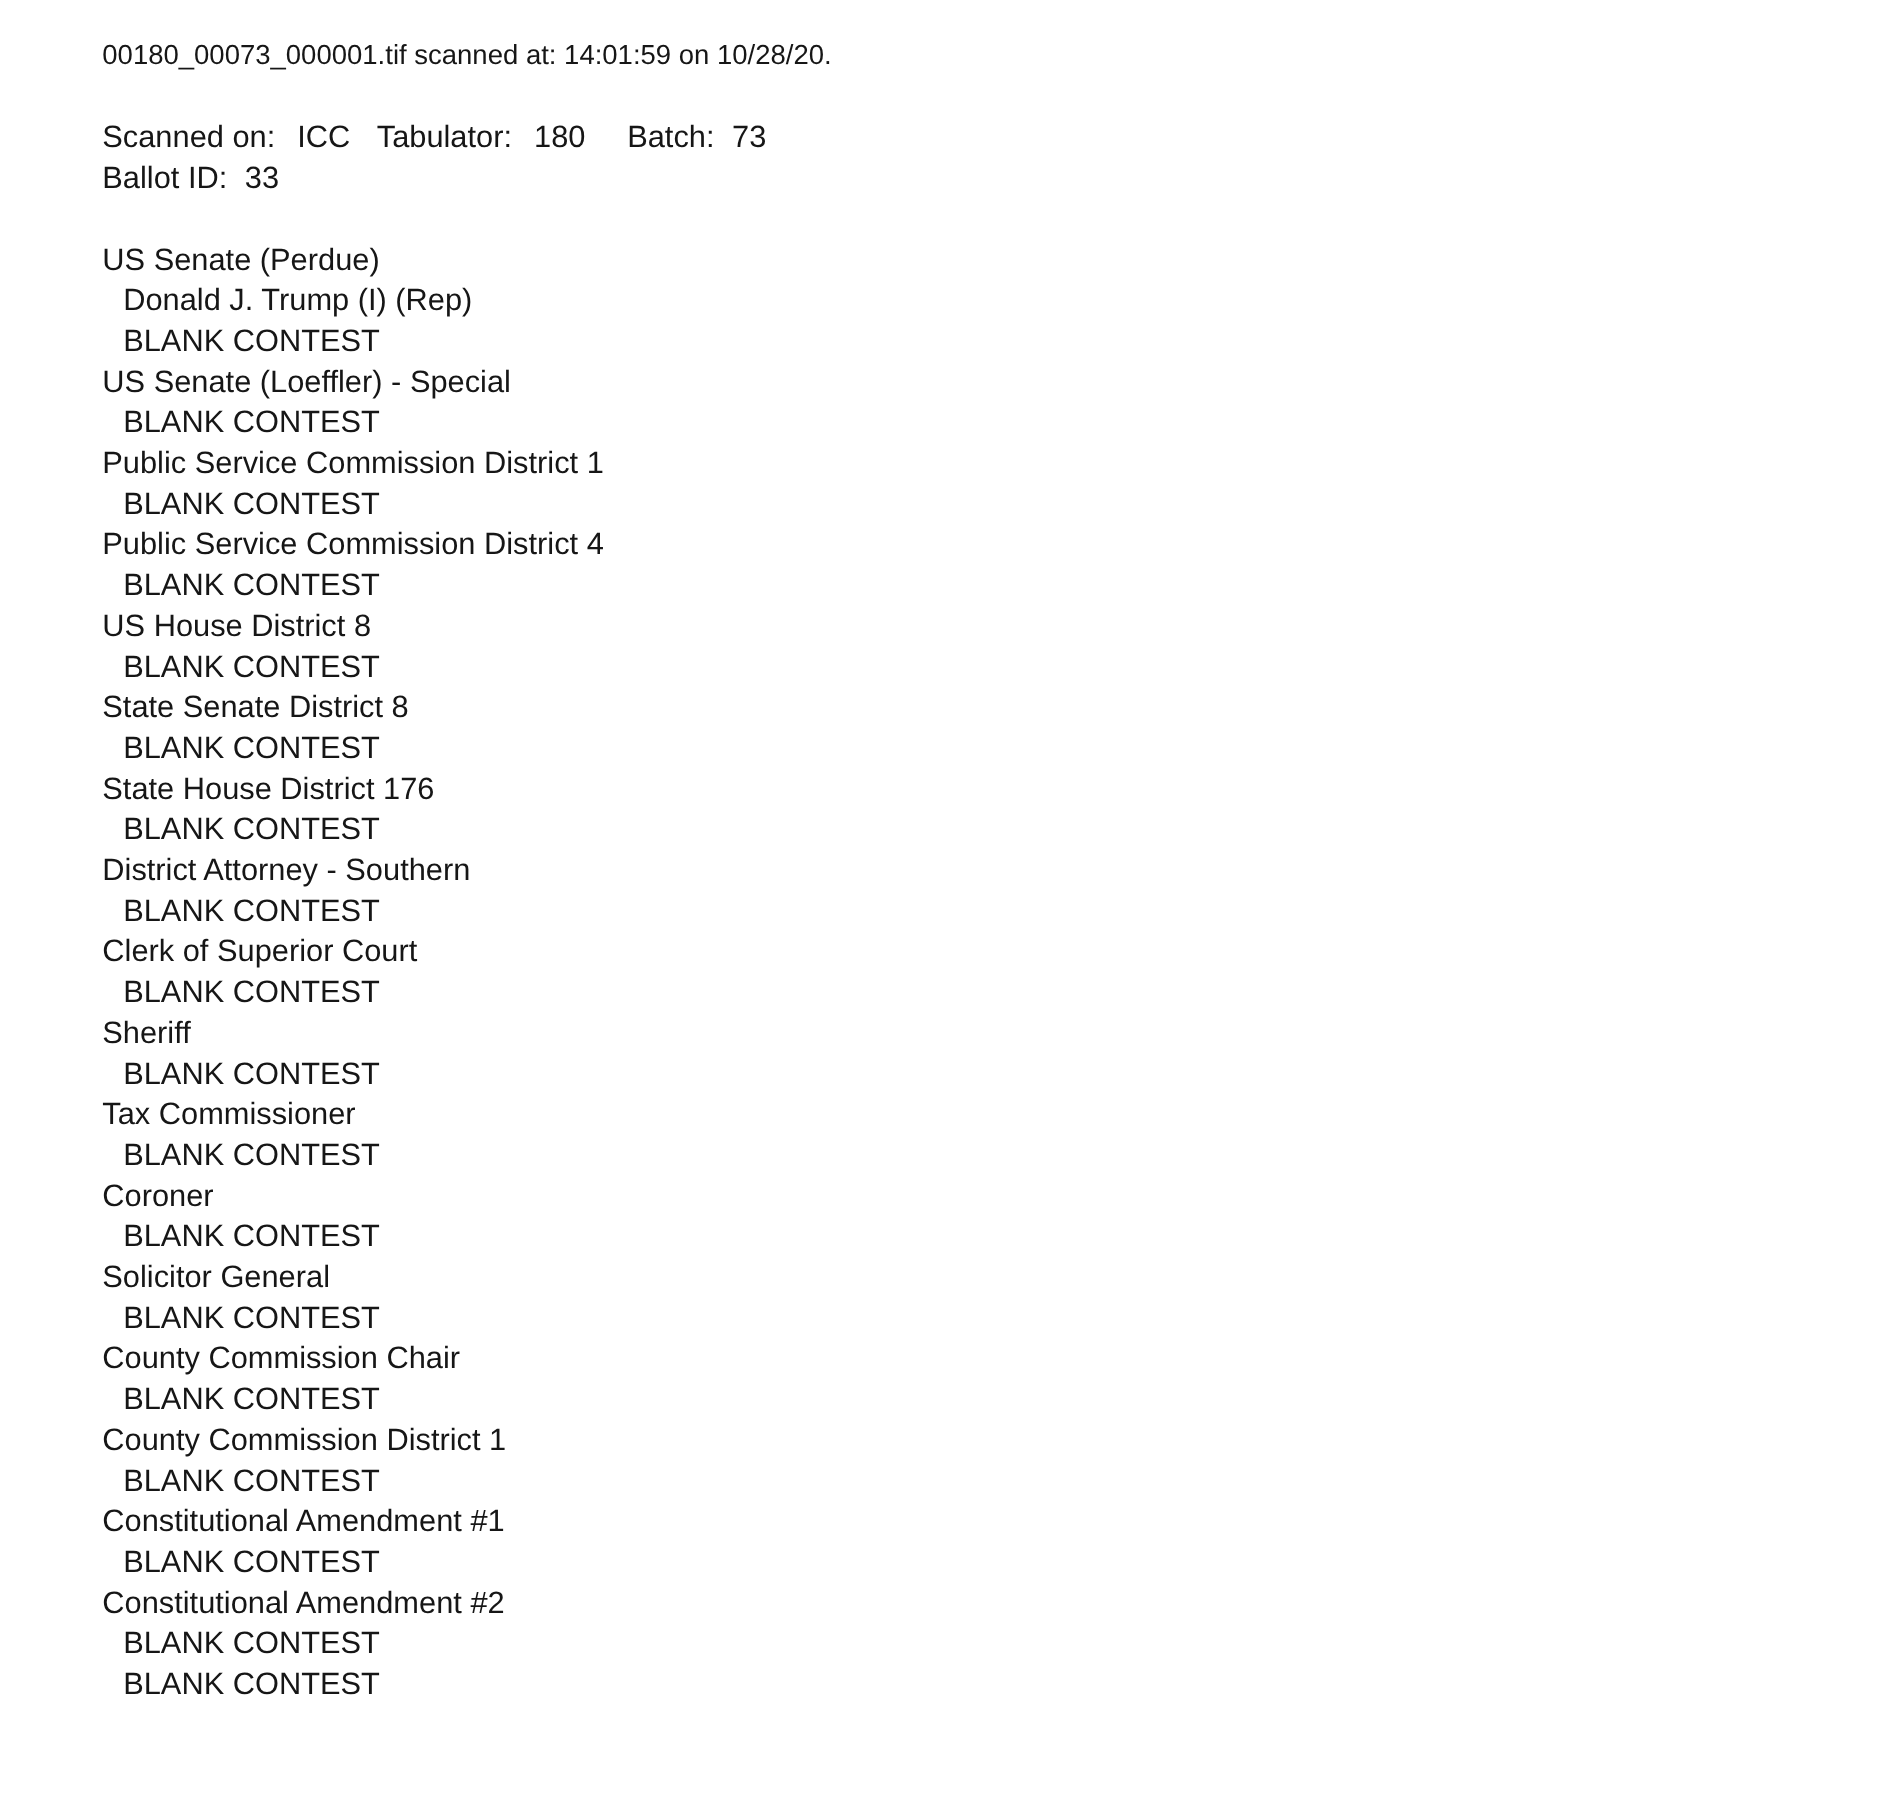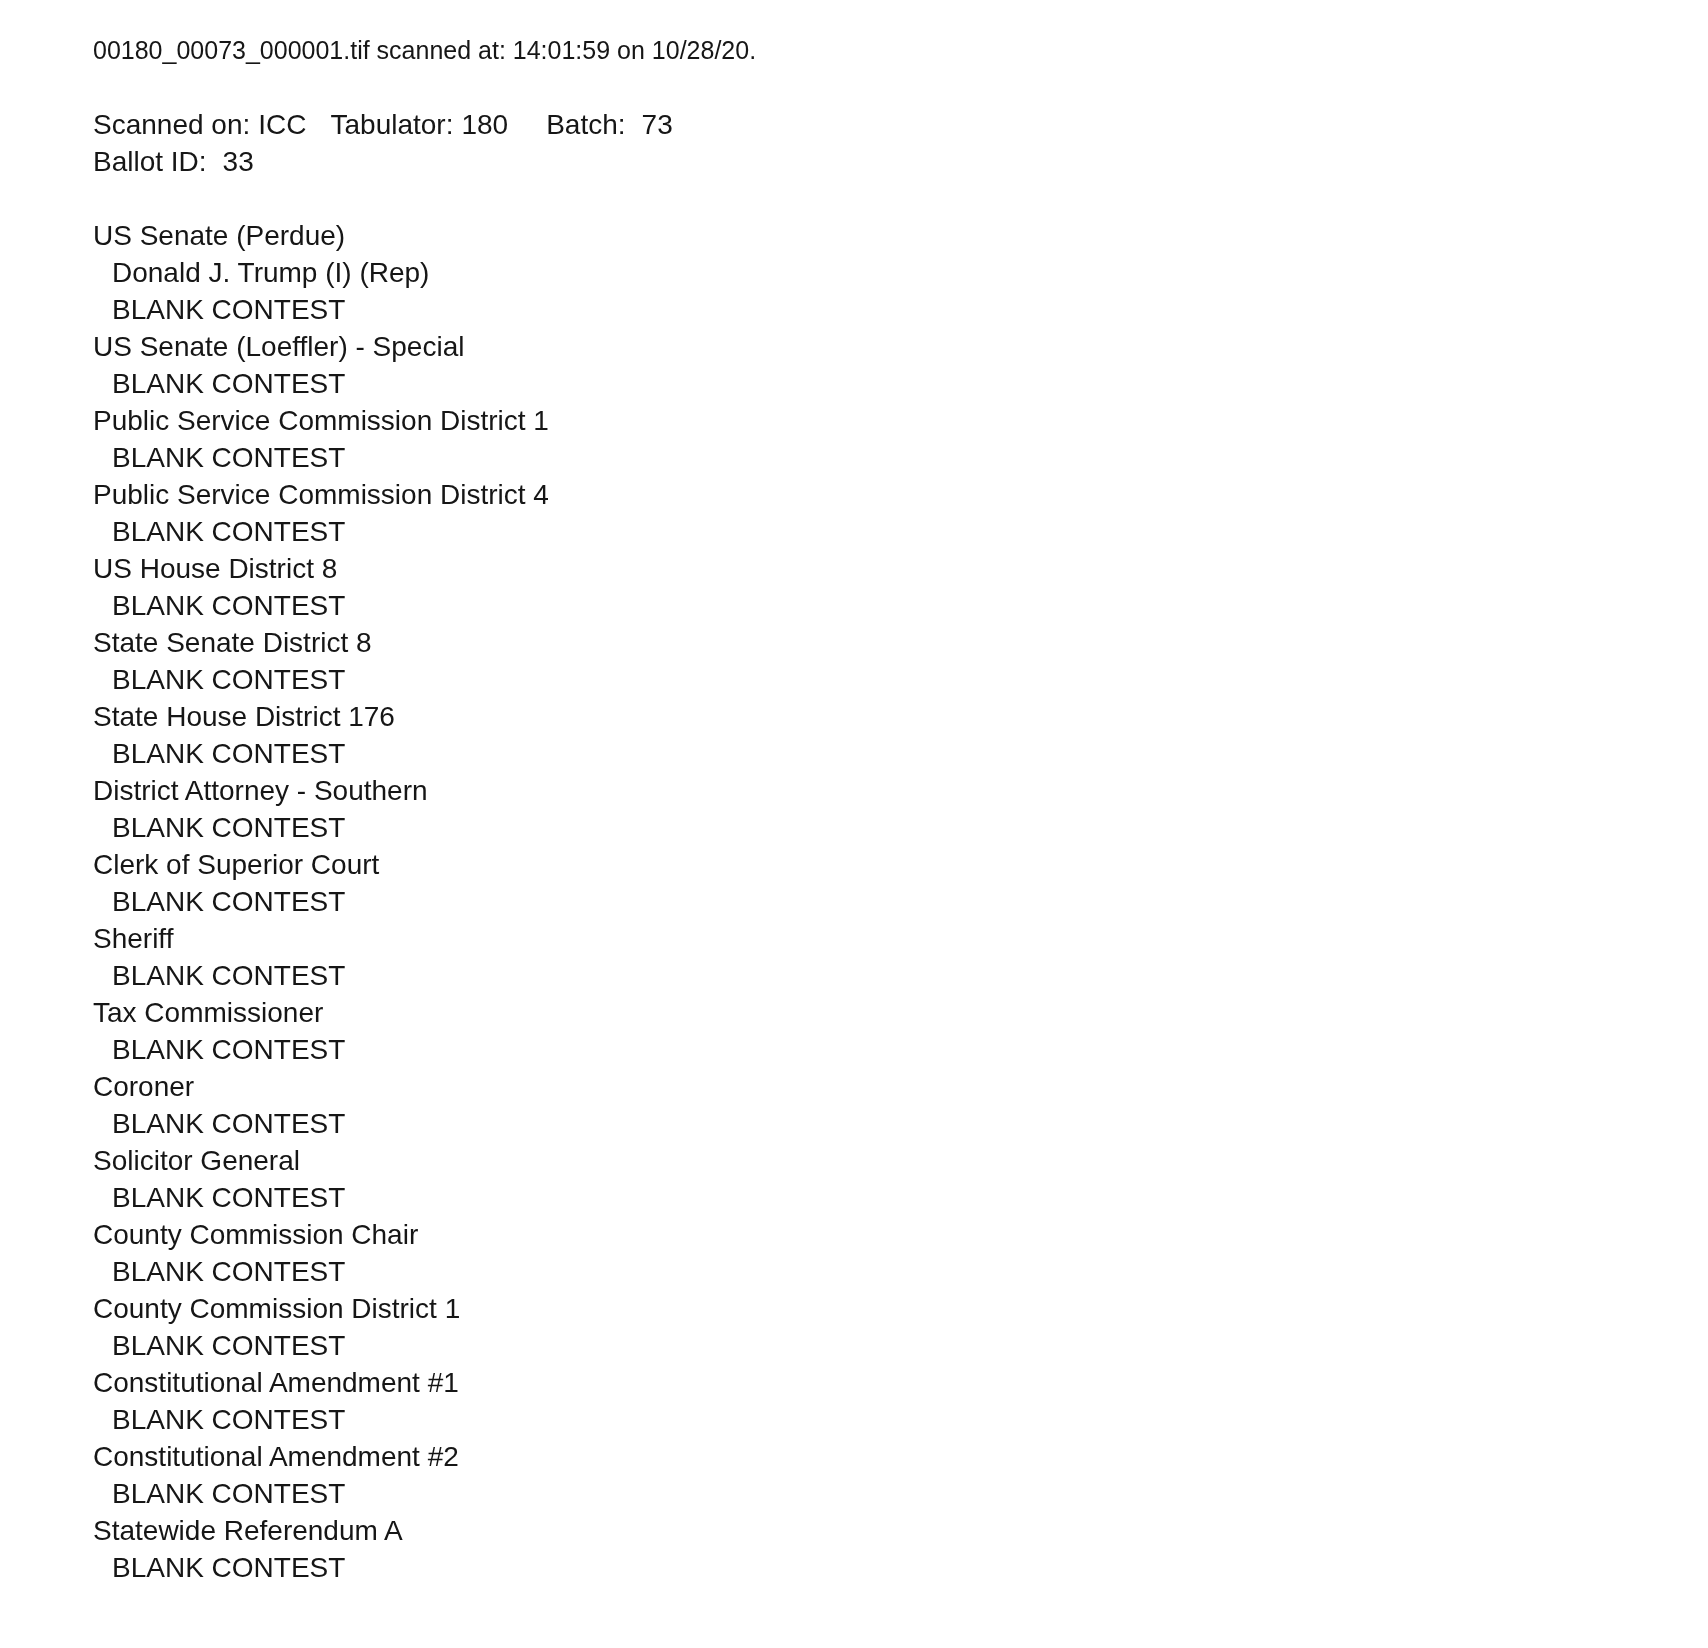--- a/index.html
+++ b/index.html
@@ -25,21 +25,21 @@
   .scan-line {
     font-size: 25px;
     line-height: 37px;
   }
   .blank-row {
     height: 37px;
   }
   .machine-line .group { display: inline; }
   .g-tabulator { margin-left: 24px; }
   .g-batch { margin-left: 38px; }
-  .val-gap { margin-left: 8px; text-align: center; }
+  .val-gap { margin-left: 20px; text-align: center; }
   .val-gap-wide { margin-left: 16px; }
   .contest-selection {
     padding-left: 19px;
   }
 </style>
 </head>
 <body>
 
 <div class="doc">
 
@@ -86,17 +86,16 @@
       <div class="line contest-name">Solicitor General</div>
       <div class="line contest-selection">BLANK CONTEST</div>
       <div class="line contest-name">County Commission Chair</div>
       <div class="line contest-selection">BLANK CONTEST</div>
       <div class="line contest-name">County Commission District 1</div>
       <div class="line contest-selection">BLANK CONTEST</div>
       <div class="line contest-name">Constitutional Amendment #1</div>
       <div class="line contest-selection">BLANK CONTEST</div>
       <div class="line contest-name">Constitutional Amendment #2</div>
       <div class="line contest-selection">BLANK CONTEST</div>
-      <div class="line contest-name">Statewide Referendum A</div>
       <div class="line contest-selection">BLANK CONTEST</div>
     </div>
 
 </div>
 
 </body></html>

